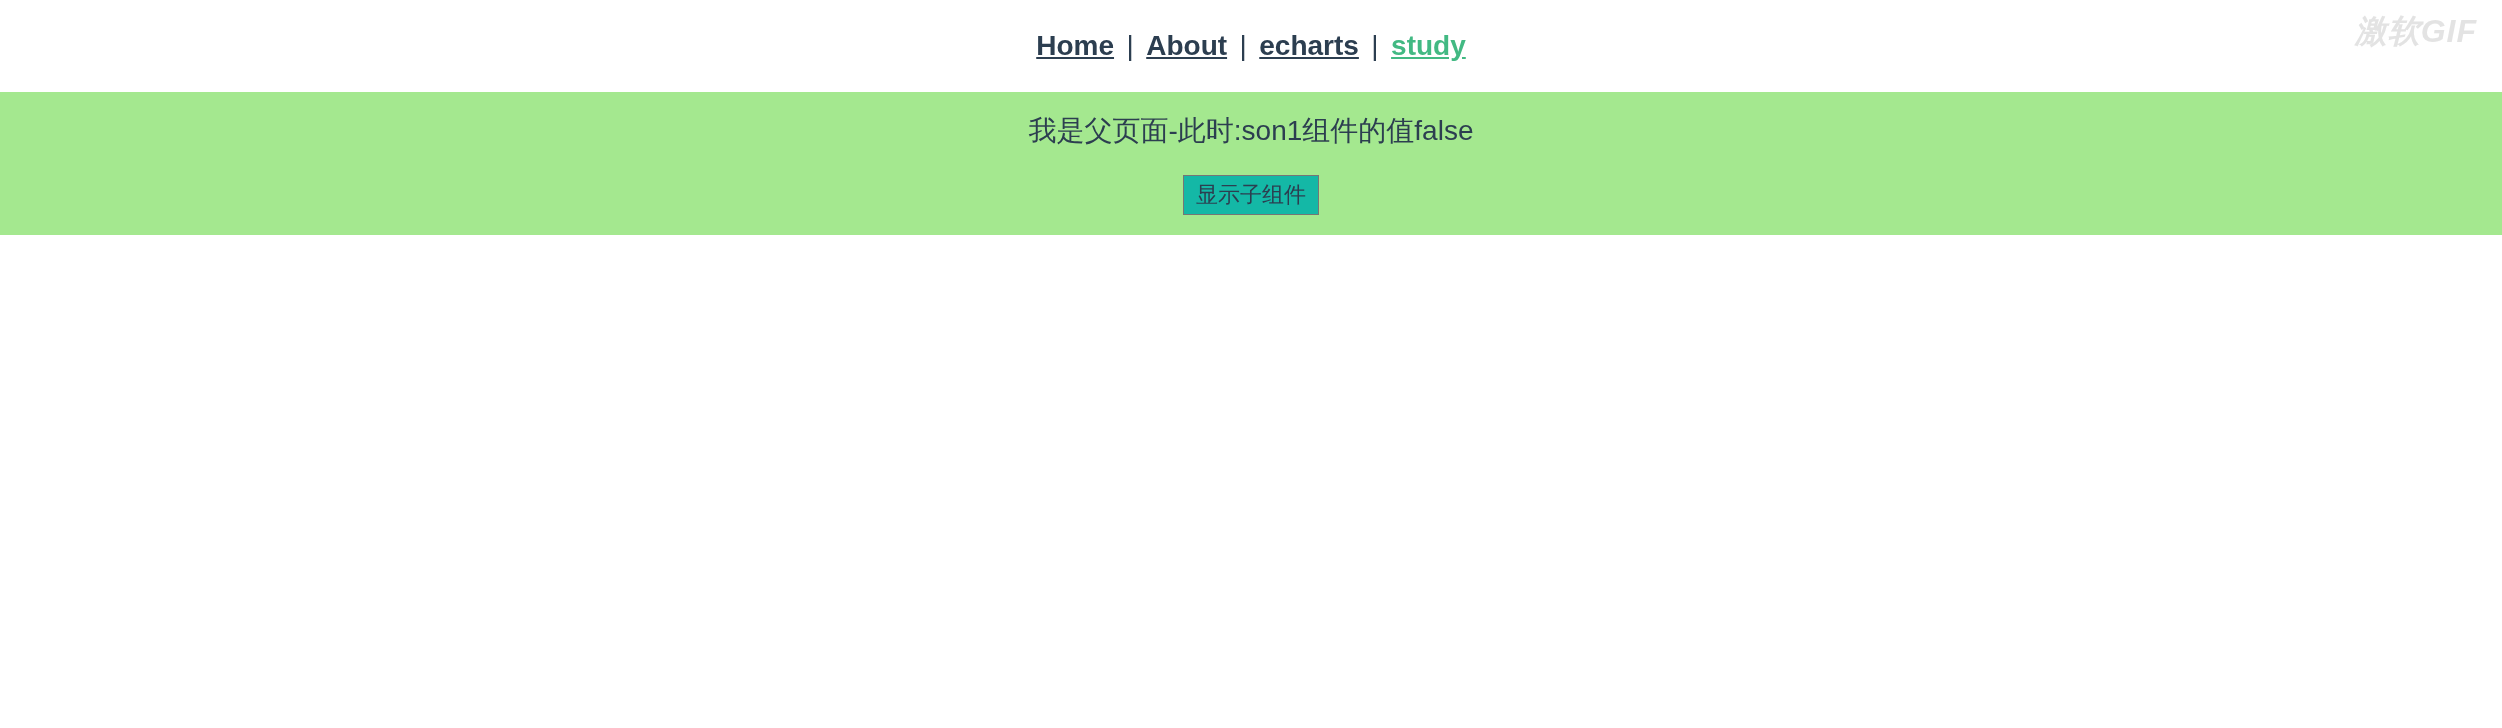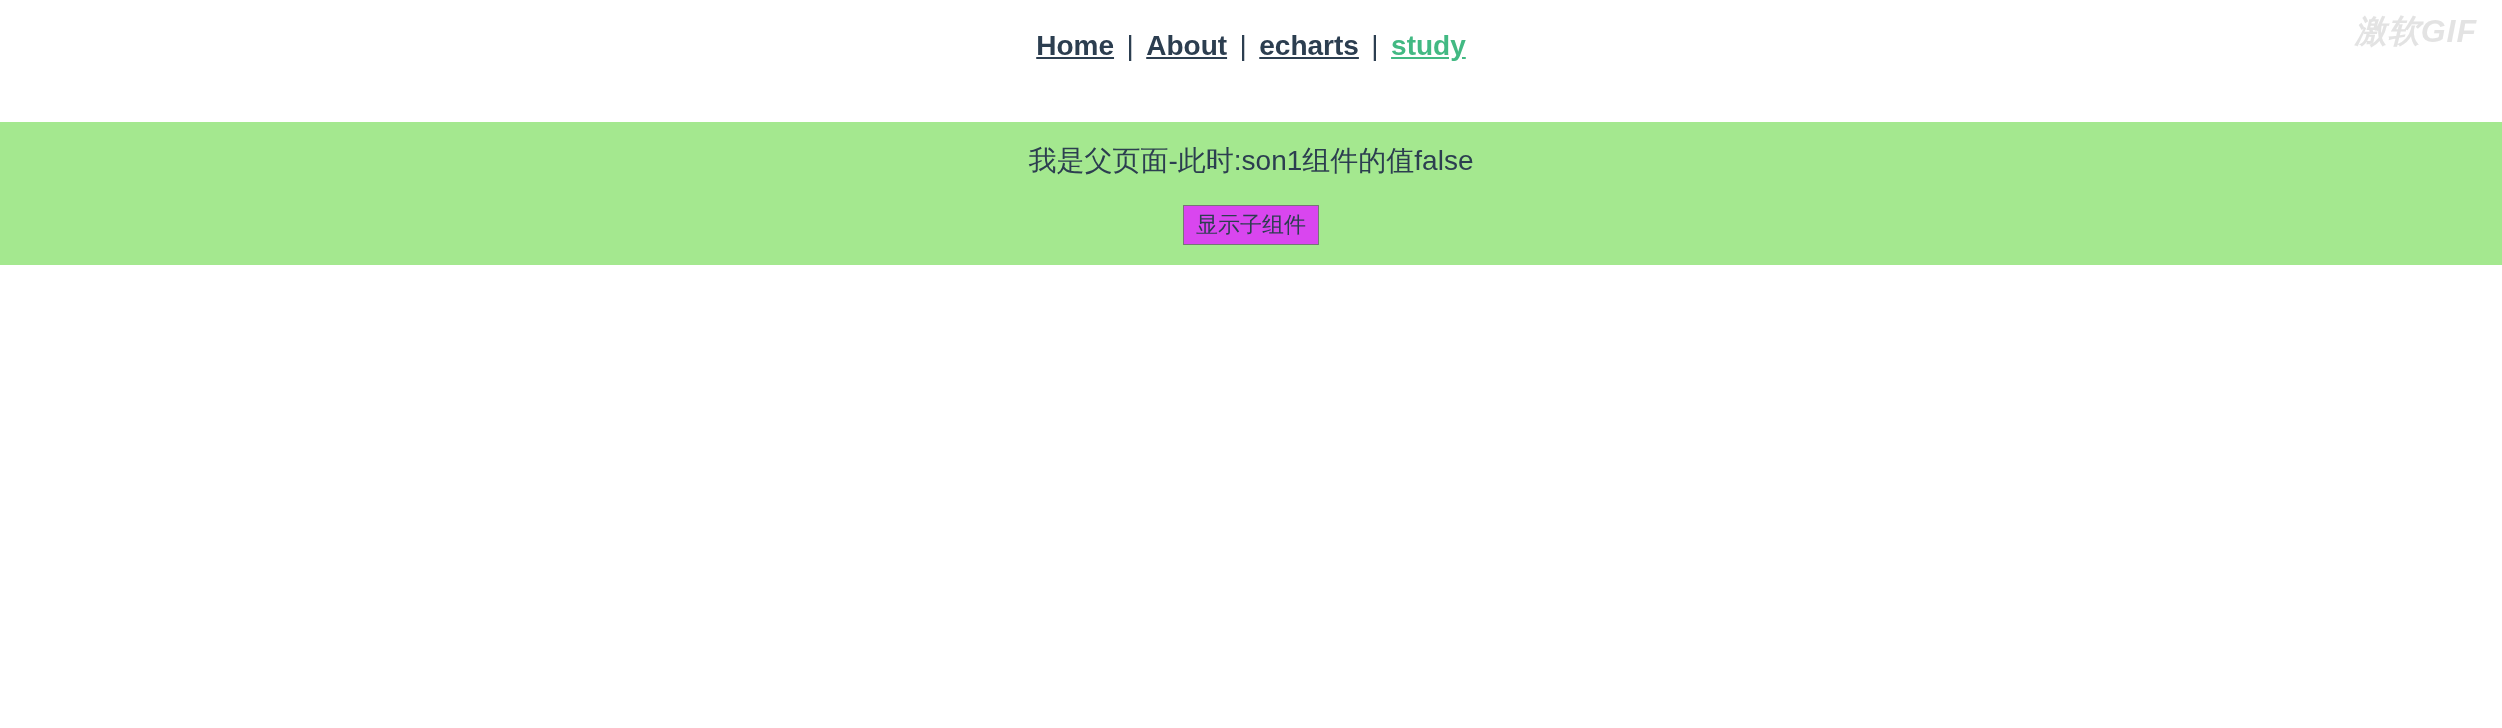--- a/index.html
+++ b/index.html
@@ -26,32 +26,31 @@
     .nav-link.active {
       color: #42b983;
     }
     .separator {
       color: #2c3e50;
       font-size: 28px;
       margin: 0 8px;
     }
     .content-panel {
       background-color: #a4e88f;
-      margin-top: 30px;
       padding: 20px 0;
       text-align: center;
       width: 100%;
     }
     .panel-title {
       color: #2c3e50;
       font-size: 28px;
       margin-bottom: 25px;
     }
     .show-button {
-      background-color: #d946ef;
+      background-color: #14b8a6;
       border: 1px solid #767676;
       padding: 4px 12px;
       font-size: 22px;
       color: #2c3e50;
       cursor: pointer;
       font-family: Arial, sans-serif;
     }
     .watermark {
       position: absolute;
       top: 10px;

